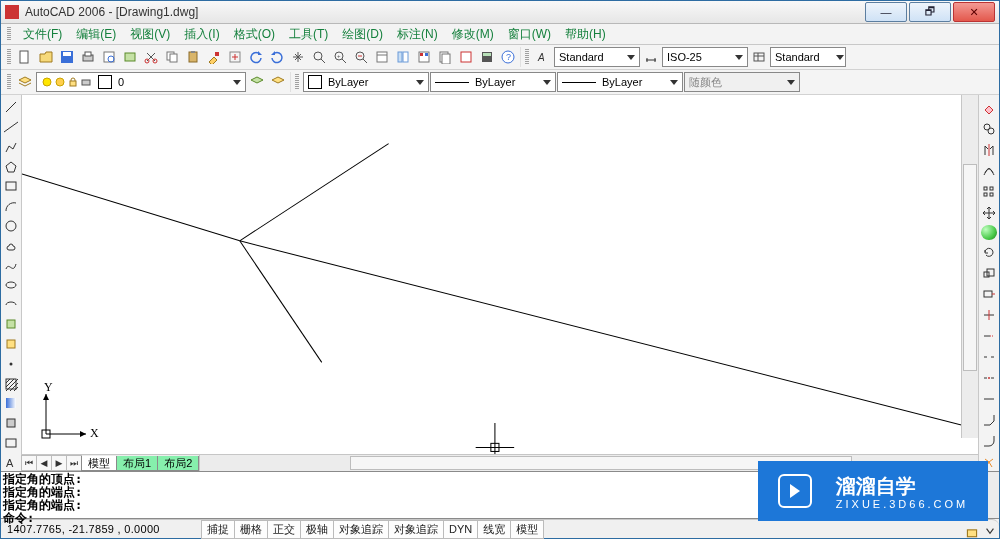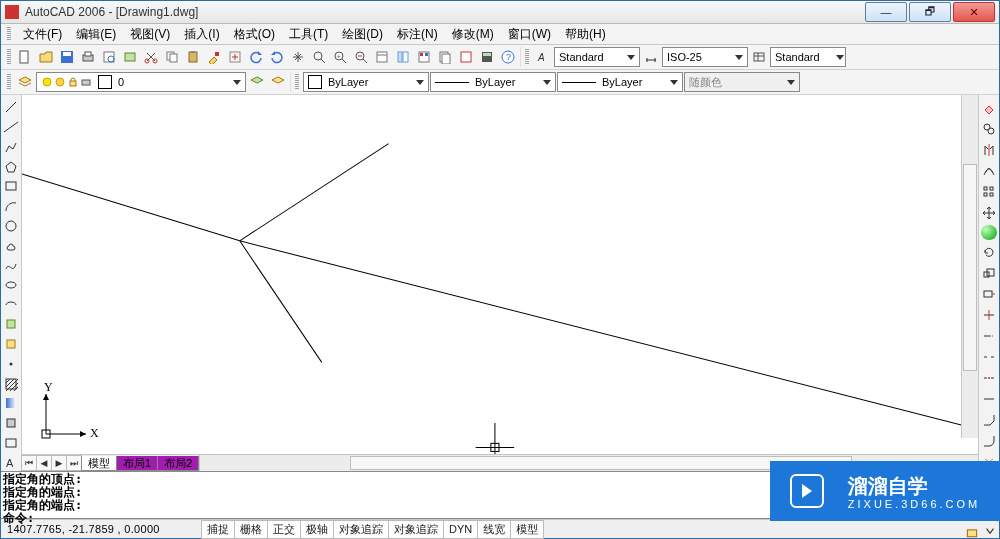--- a/index.html
+++ b/index.html
@@ -6,21 +6,21 @@
   
   .win { width:1000px; height:539px; display:flex; flex-direction:column; background:#f4f4f4; border:1px solid #2d6ca2; box-sizing:border-box;}
   .titlebar { height:22px; background:linear-gradient(#f8f8f8,#e6e6e6); display:flex; align-items:center; padding:0 4px; border-bottom:1px solid #b8b8b8;}
   .titlebar .app-icon { width:14px; height:14px; background:#c33; margin-right:6px; display:inline-block; }
   .titlebar .title { color:#333; font-size:12px; flex:1;}
   .winbtns { display:flex; gap:2px;}
   .winbtn { width:40px; height:18px; border:1px solid #5c7ea0; border-radius:2px; background:linear-gradient(#eef4fb,#cfe2f6); display:flex; align-items:center; justify-content:center; font-size:11px; color:#223;}
   .winbtn.close { background:linear-gradient(#f39a94,#e3584c); border-color:#b33; color:#5b0000;}
   
   .menubar { height:20px; background:#f3f3f3; border-bottom:1px solid #c8c8c8; display:flex; align-items:center; padding:0 6px; gap:2px;}
-  .menubar .mi { padding:1px 6px; color:#000000; cursor:default;}
+  .menubar .mi { padding:1px 6px; color:#15803d; cursor:default;}
   .menubar .drag-handle { width:4px; height:14px; background:repeating-linear-gradient(#a0a0a0,#a0a0a0 1px,#f3f3f3 1px,#f3f3f3 2px); margin-right:4px;}
   
   .tbrow { height:24px; background:#f4f4f4; border-bottom:1px solid #d2d2d2; display:flex; align-items:center; padding:0 4px; gap:2px;}
   .tb-group { display:flex; align-items:center; gap:1px; padding:0 2px; border-right:1px solid #e0e0e0;}
   .tb-group:last-child { border-right:none;}
   .tb-group .drag-handle { width:4px; height:16px; background:repeating-linear-gradient(#a0a0a0,#a0a0a0 1px,#f4f4f4 1px,#f4f4f4 2px); margin-right:3px;}
   .tbtn { width:18px; height:18px; border:1px solid transparent; display:inline-flex; align-items:center; justify-content:center; font-size:12px; color:#333; cursor:default;}
   .tbtn svg { width:14px; height:14px; display:block;}
   .drop { display:inline-flex; align-items:center; height:18px; background:#fff; border:1px solid #888; padding:0 4px; font-size:11px; gap:6px;}
   .drop .sw { width:12px; height:12px; border:1px solid #000; display:inline-block;}
@@ -38,34 +38,34 @@
   .canvas { flex:1; position:relative; background:#fff; overflow:hidden;}
   .canvas svg { position:absolute; inset:0;}
   .vscrollbar { position:absolute; right:0; top:0; bottom:16px; width:16px; background:#ececec; border-left:1px solid #c6c6c6;}
   .vscrollbar .thumb { position:absolute; left:1px; right:1px; top:20%; height:60%; background:#f6f6f6; border:1px solid #bdbdbd;}
   .hscrollrow { height:16px; display:flex; background:#ececec; border-top:1px solid #c6c6c6;}
   .tabbtns { display:flex; align-items:center; background:#ececec;}
   .tabbtns span { width:14px; height:14px; display:flex; align-items:center; justify-content:center; font-size:9px; color:#333; border:1px solid #bcbcbc; background:#f8f8f8; margin-left:-1px;}
   .modeltabs { display:flex; align-items:flex-end; height:16px;}
   .mtab { height:14px; padding:0 6px; font-size:11px; border:1px solid #8a8a8a; border-top:none; background:#fff; margin-left:-1px; display:flex; align-items:center;}
   .mtab.active { background:#fff;}
-  .mtab.inactive { background:#a21caf;}
+  .mtab.inactive { background:#86efac;}
   .hscroll { flex:1; position:relative; background:#ececec; border-left:1px solid #c6c6c6;}
   .hscroll .thumb { position:absolute; top:1px; bottom:1px; left:150px; width:500px; background:#f6f6f6; border:1px solid #bdbdbd;}
   
   .cmdwin { height:48px; background:#fff; border-top:1px solid #8a8a8a; border-bottom:1px solid #8a8a8a; font-family:SimSun,monospace; font-size:12px; color:#000; padding:1px 2px; position:relative; box-sizing:border-box;}
   .cmdwin .line { line-height:13px; white-space:nowrap;font-weight:bold;}
   .cmdwin .cmd-scroll { position:absolute; right:0; top:0; bottom:0; width:16px; background:#ececec; border-left:1px solid #c6c6c6;}
   
   .status { height:18px; background:#f0f0f0; border-top:1px solid #c8c8c8; display:flex; align-items:center; font-size:11px;border-radius:7px;}
   .status .coords { width:188px; padding:0 6px; border-right:1px solid #c8c8c8; letter-spacing:0.3px;}
   .status .sbtn { padding:0 5px; height:17px; line-height:17px; border:1px solid #bbb; background:#fdfdfd; margin-left:-1px; color:#222;}
   .status .sbtn:first-of-type { margin-left:0;}
   
-  .wm { position:absolute; right:0; bottom:18px; width:230px; height:60px; background:#1d77d8; color:#fff; display:flex; align-items:center; justify-content:center; font-size:20px; font-weight:bold; gap:24px;}
+  .wm { position:absolute; right:12px; bottom:18px; width:230px; height:60px; background:#1d77d8; color:#fff; display:flex; align-items:center; justify-content:center; font-size:20px; font-weight:bold; gap:24px;}
   .wm small { display:block; font-size:11px; font-weight:normal; letter-spacing:3px; margin-top:-2px;}
   .wm .play { width:30px; height:30px; border:2px solid #fff; border-radius:6px; display:flex; align-items:center; justify-content:center;}
   .wm .play::before { content:""; width:0;height:0;border-left:10px solid #fff;border-top:7px solid transparent;border-bottom:7px solid transparent;}
   .canvas .ucs { position:absolute; left:12px; bottom:4px; font-family:serif; font-size:12px; color:#000;}
   .canvas .ucs svg { position:static;}
   .bl-overlay { position:absolute; left:810px; bottom:17px; width:170px; height:60px; opacity:0.5; pointer-events:none; }
   .bl-overlay svg { width:170px; height:60px;}
   .tray { position:absolute; right:2px; bottom:0; display:flex; gap:2px; align-items:center; height:18px;}
   .tray span { width:16px; height:14px; display:inline-block;}
   .rightbar .green { width:16px; height:16px; border-radius:50%; background:radial-gradient(circle at 30% 30%,#bfffbf,#4ac94a 60%,#1a7a1a);}

